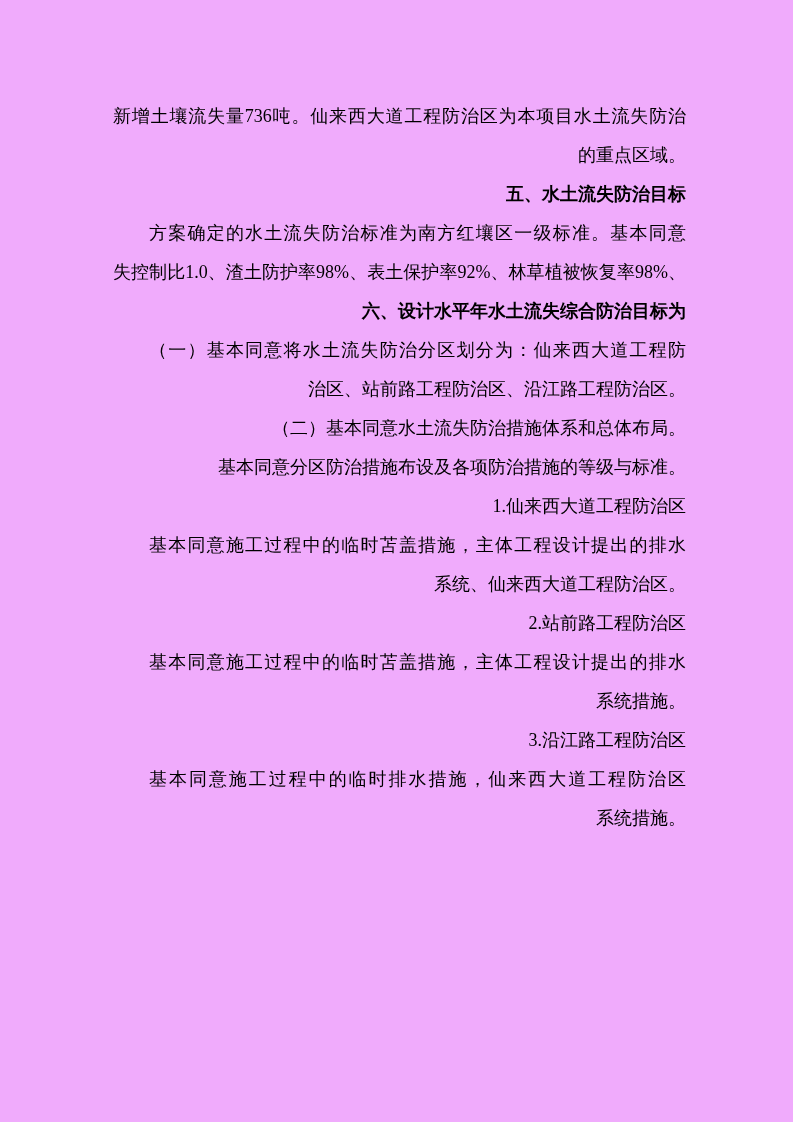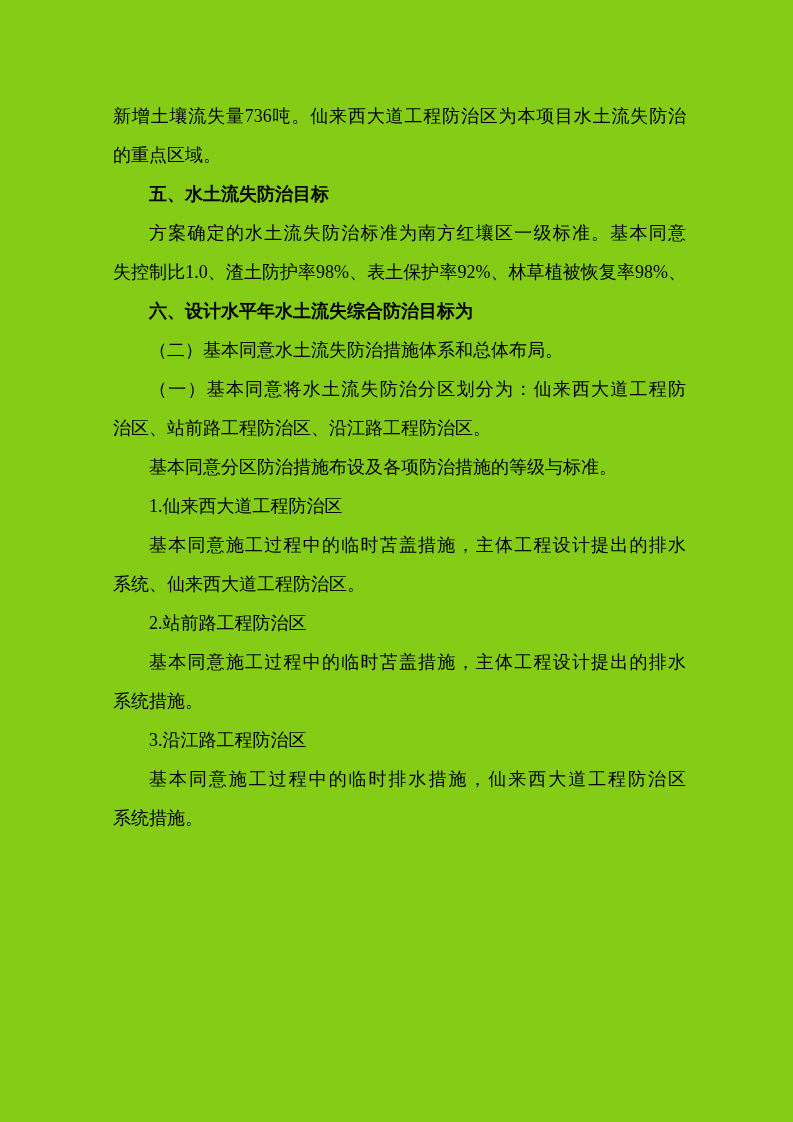--- a/index.html
+++ b/index.html
@@ -4,37 +4,37 @@
 <style>
   html, body {
     margin: 0;
     padding: 0;
     background: #ffffff;
   }
   .page {
     position: relative;
     width: 793px;
     height: 1122px;
-    background: #84cc16;
+    background: #f0abfc;
     overflow: hidden;
     color: #000000;
   }
   .content {
     position: absolute;
     left: 113px;
     top: 97px;
     width: 573px;
     font-family: "Liberation Serif", "DejaVu Serif", serif;
     font-size: 18px;
     line-height: 39px;
     color: #000000;
   }
   .block { margin: 0; padding: 0; }
   .line {
-    text-align: left;
+    text-align: right;
     white-space: normal;
   }
   .line.fill {
     text-align: justify;
     text-align-last: justify;
   }
   .line.indent {
     text-indent: 2em;
   }
   .line.heading {
@@ -60,26 +60,26 @@
     <div class="block">
       <div class="line fill indent">方案确定的水土流失防治标准为南方红壤区一级标准。基本同意</div>
       <div class="line fill">失控制比1.0、渣土防护率98%、表土保护率92%、林草植被恢复率98%、</div>
     </div>
 
     <div class="block">
       <div class="line heading indent">六、设计水平年水土流失综合防治目标为</div>
     </div>
 
     <div class="block">
-      <div class="line indent">（二）基本同意水土流失防治措施体系和总体布局。</div>
+      <div class="line fill indent">（一）基本同意将水土流失防治分区划分为：仙来西大道工程防</div>
+      <div class="line">治区、站前路工程防治区、沿江路工程防治区。</div>
     </div>
 
     <div class="block">
-      <div class="line fill indent">（一）基本同意将水土流失防治分区划分为：仙来西大道工程防</div>
-      <div class="line">治区、站前路工程防治区、沿江路工程防治区。</div>
+      <div class="line indent">（二）基本同意水土流失防治措施体系和总体布局。</div>
     </div>
 
 
     <div class="block">
       <div class="line indent">基本同意分区防治措施布设及各项防治措施的等级与标准。</div>
     </div>
 
     <div class="block">
       <div class="line indent">1.仙来西大道工程防治区</div>
     </div>

